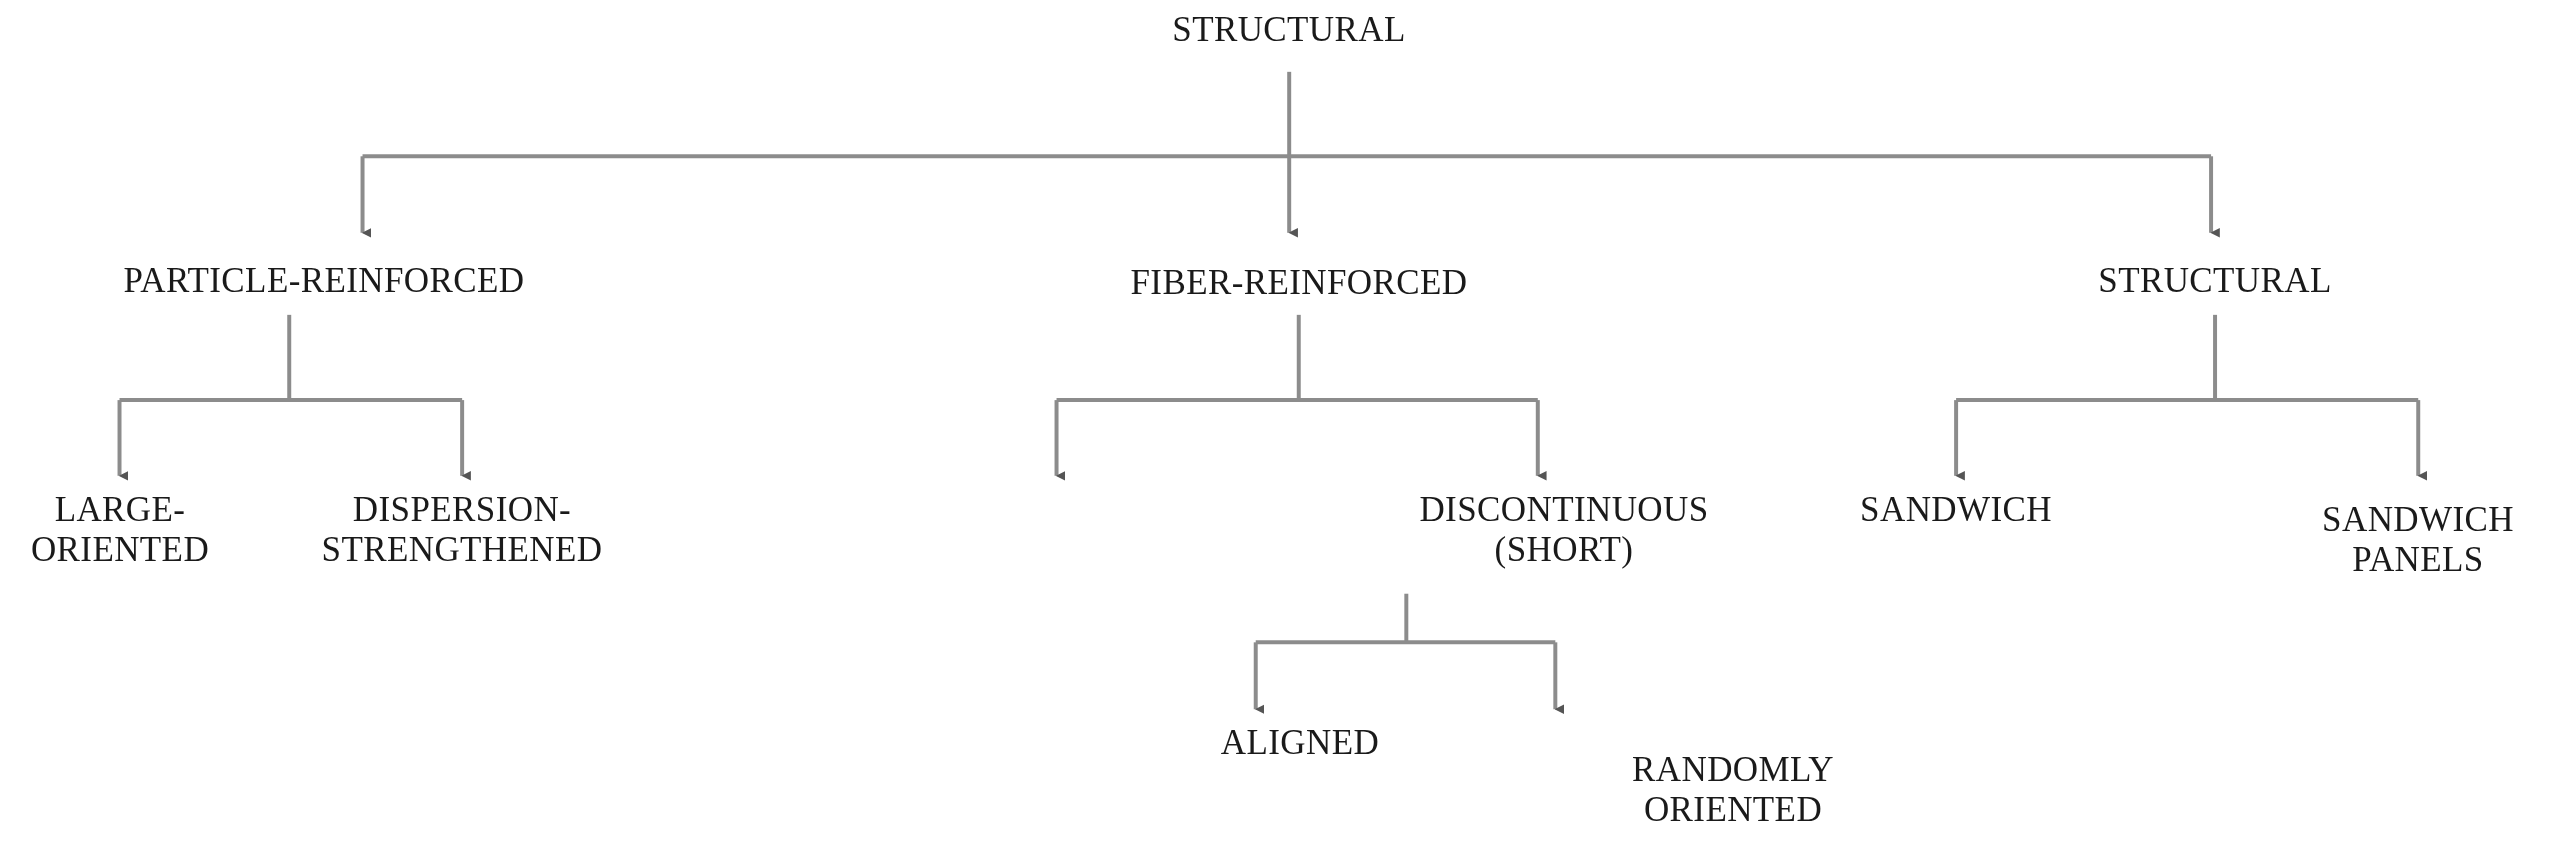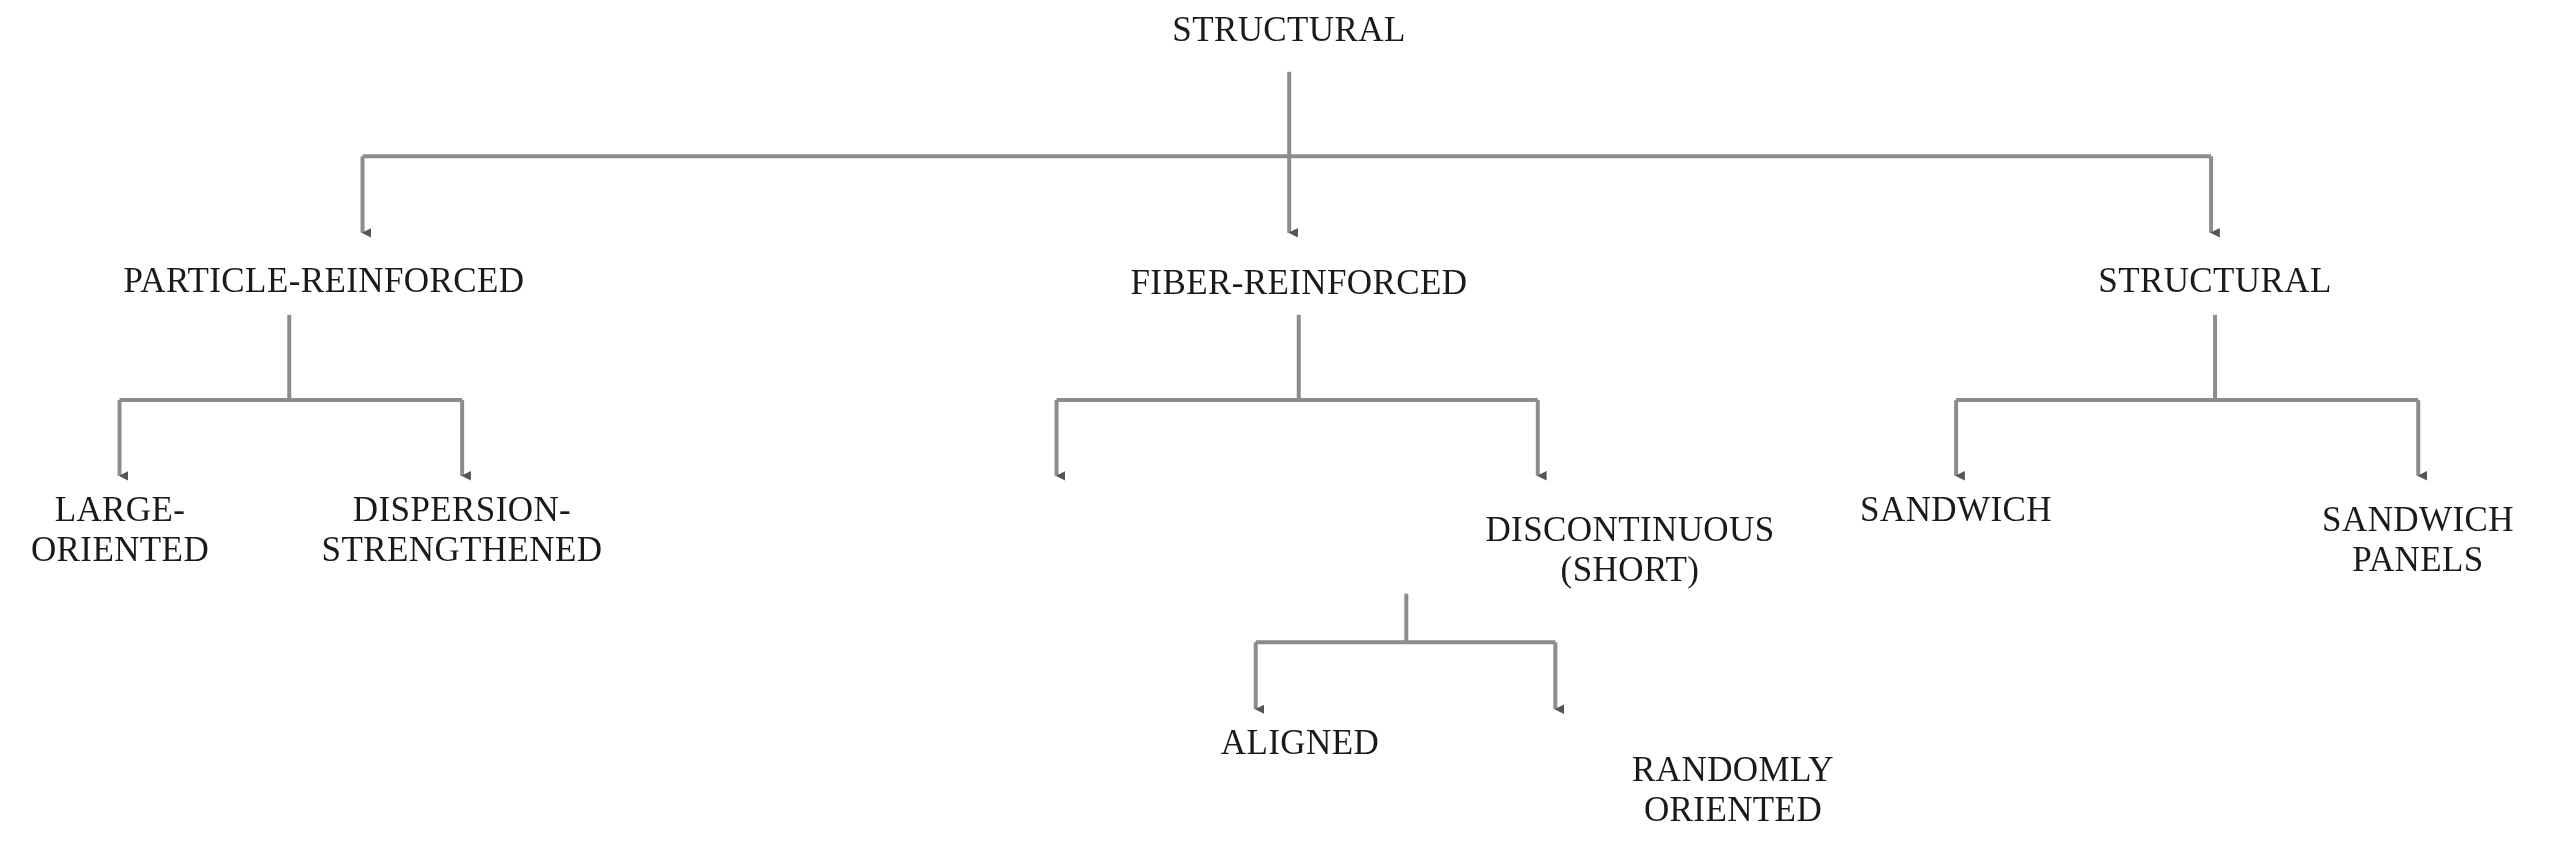--- a/index.html
+++ b/index.html
@@ -91,21 +91,21 @@
 
   <div class="node" style="left:2215px; top:261px;">STRUCTURAL</div>
 
   <div class="node" style="left:120px; top:490px;">LARGE-
 ORIENTED</div>
 
   <div class="node" style="left:462px; top:490px;">DISPERSION-
 STRENGTHENED</div>
 
 
-  <div class="node" style="left:1630px; top:490px;margin-top:20px;">DISCONTINUOUS
+  <div class="node" style="left:1564px; top:490px;">DISCONTINUOUS
 (SHORT)</div>
 
   <div class="node" style="left:1956px; top:490px;">SANDWICH</div>
 
   <div class="node" style="left:2418px; top:500px;">SANDWICH
 PANELS</div>
 
   <div class="node" style="left:1300px; top:723px;">ALIGNED</div>
 
   <div class="node" style="left:1733px; top:750px;">RANDOMLY

